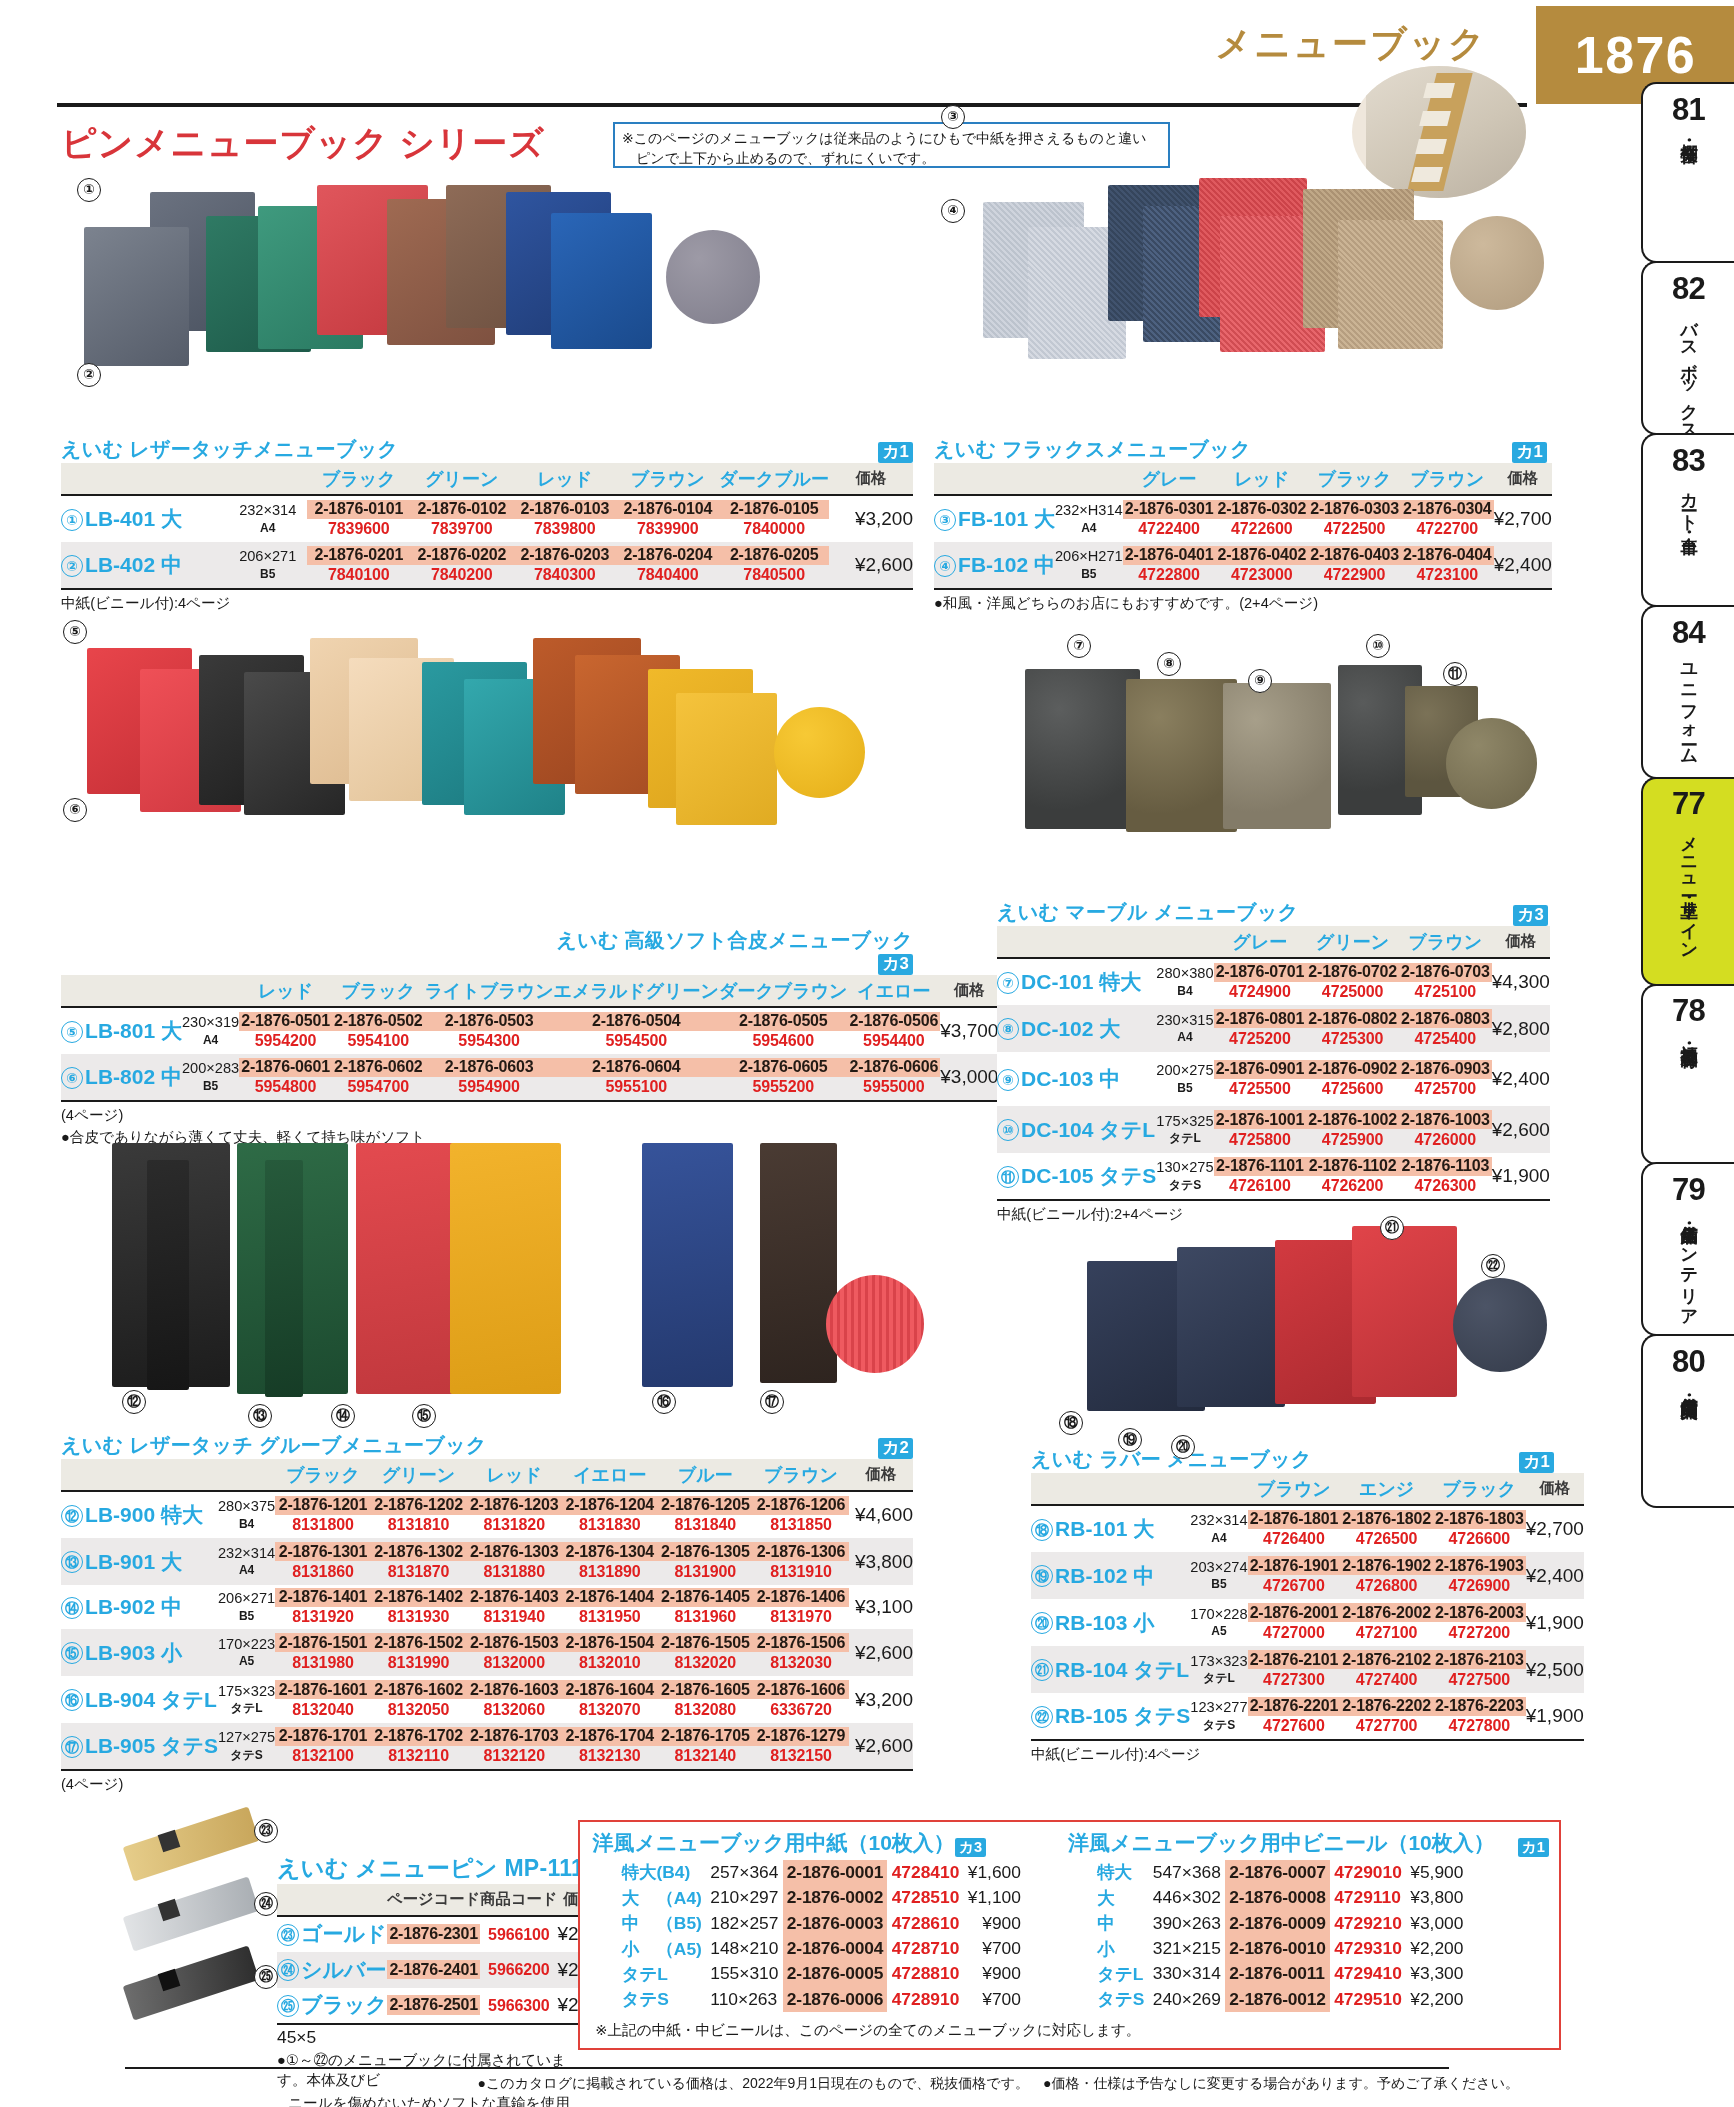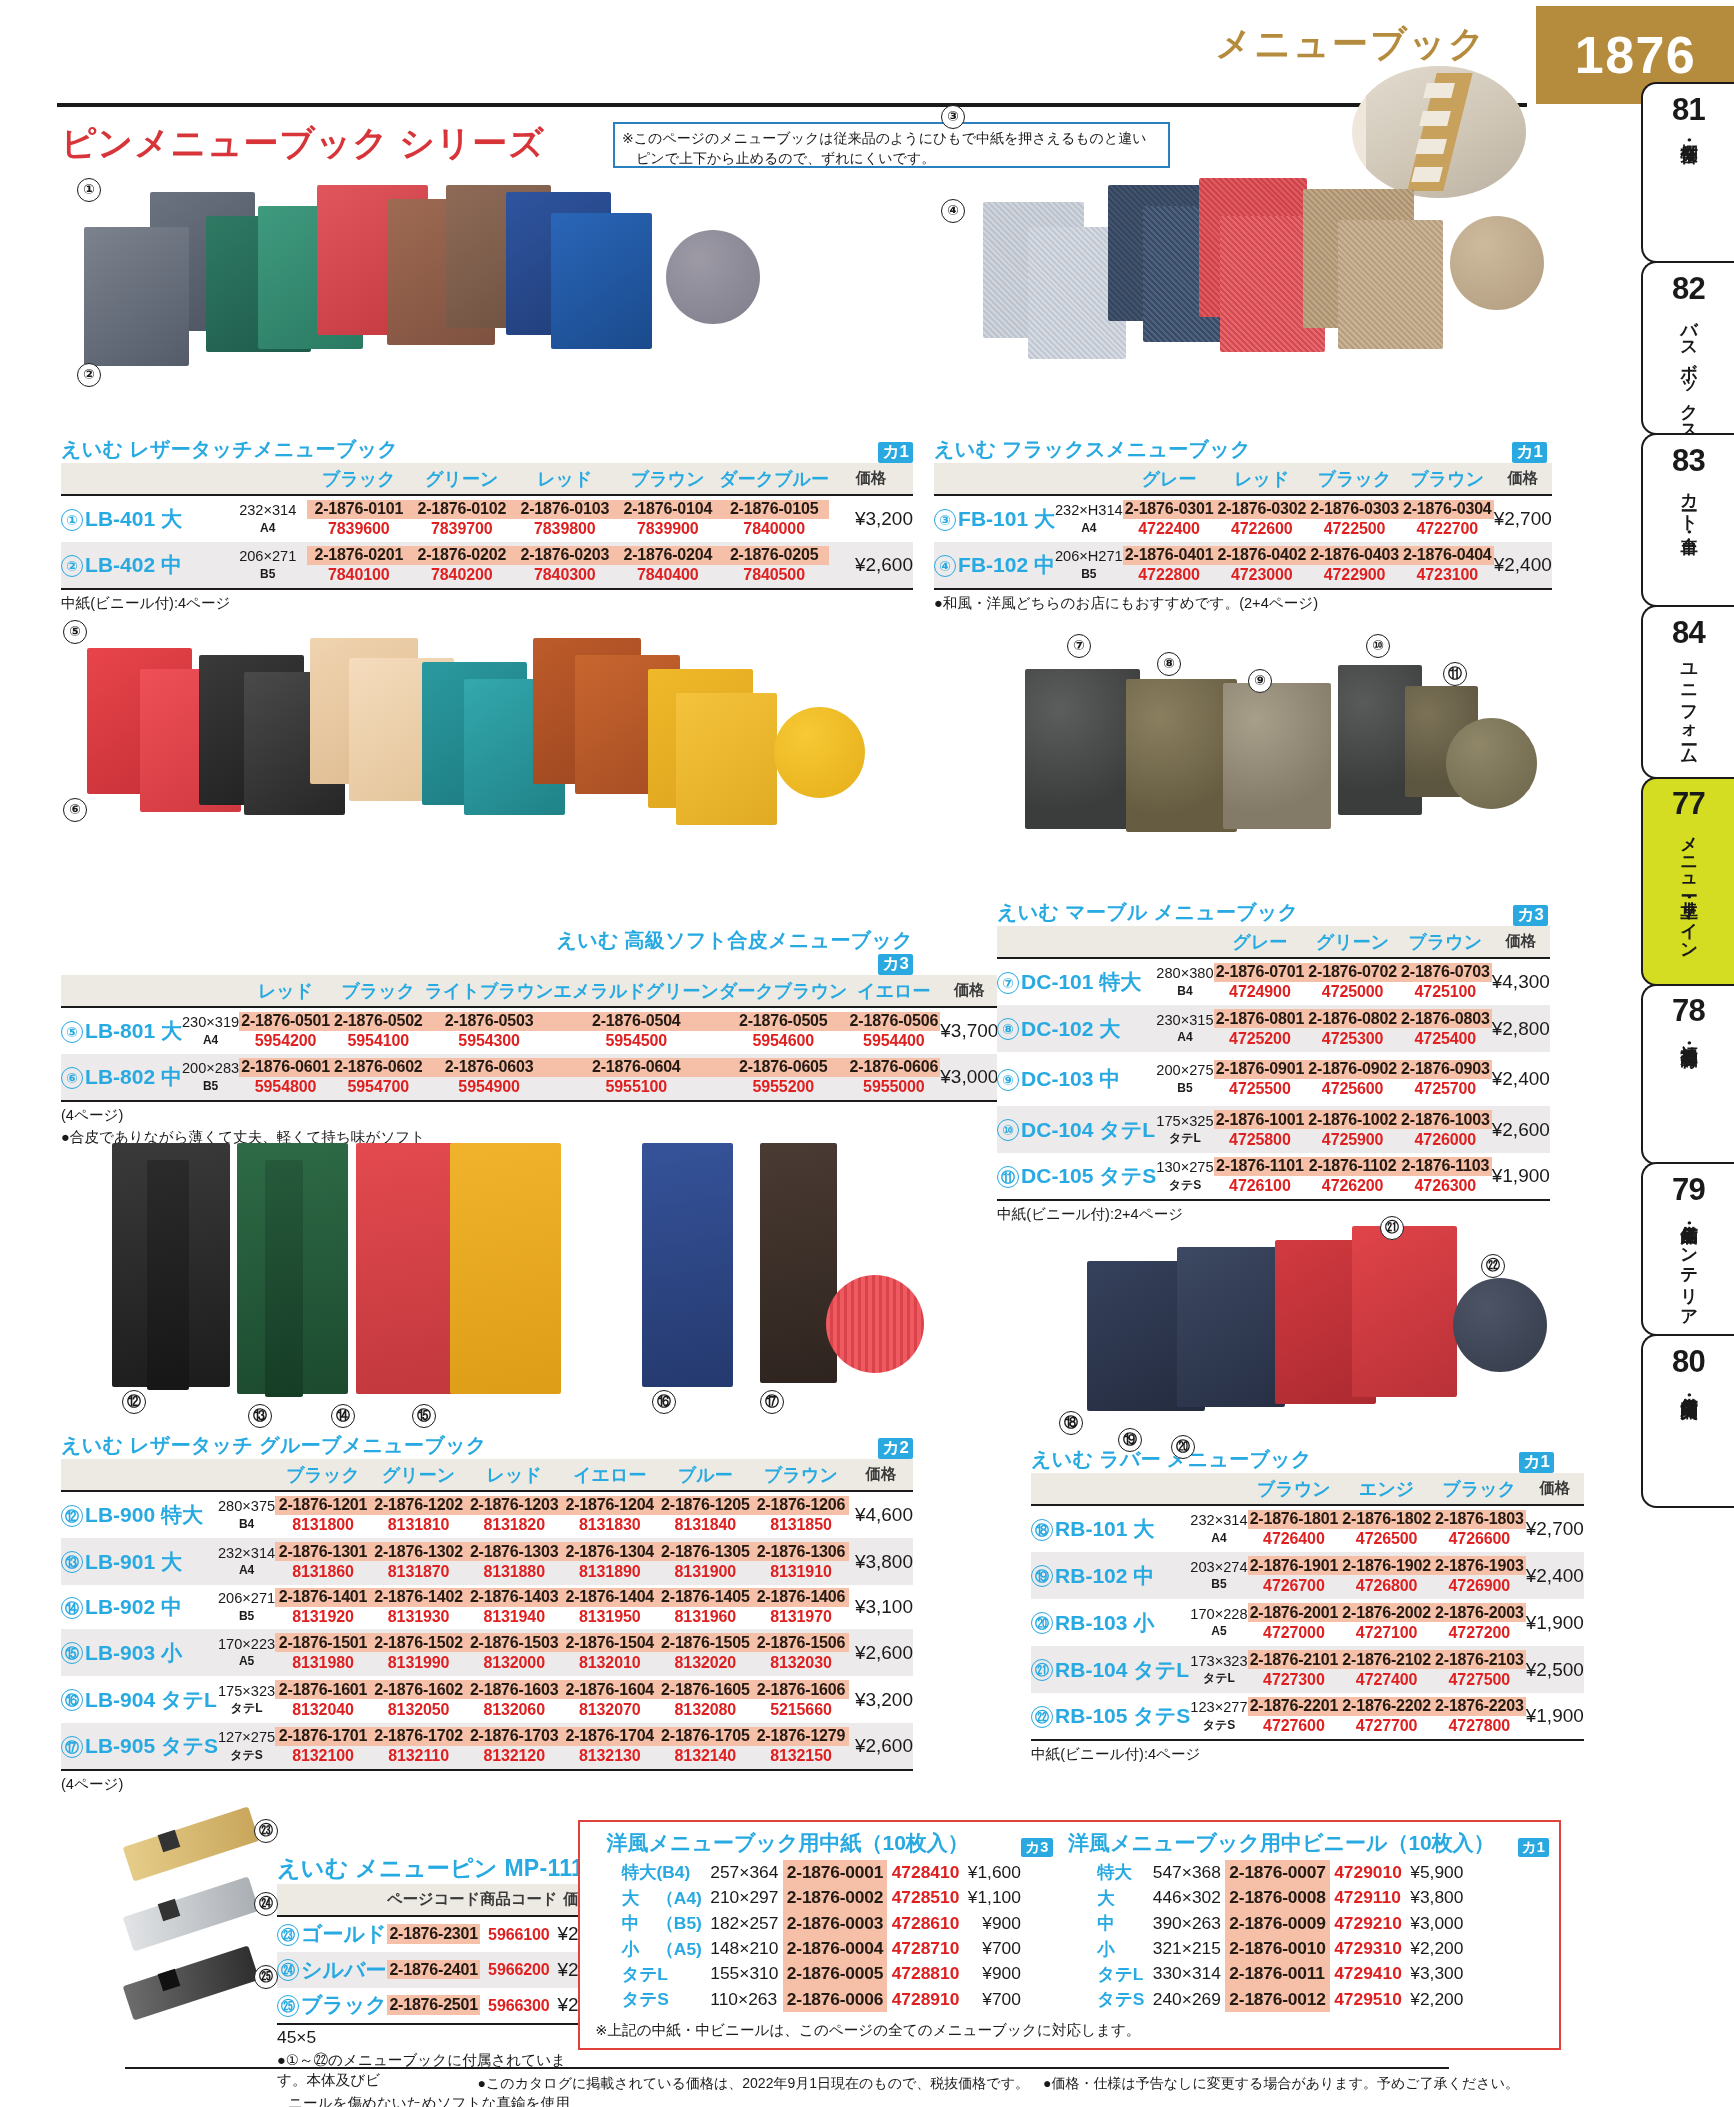--- a/index.html
+++ b/index.html
@@ -775,21 +775,21 @@
             <td class="codecell">
               <span class="pcode">2-1876-1604</span>
               <span class="icode">8132070</span>
             </td>
             <td class="codecell">
               <span class="pcode">2-1876-1605</span>
               <span class="icode">8132080</span>
             </td>
             <td class="codecell">
               <span class="pcode">2-1876-1606</span>
-              <span class="icode">5215660</span>
+              <span class="icode">6336720</span>
             </td>
             <td class="pricecell">¥3,200</td>
           </tr>
           <tr class="even rule-bot">
             <td class="namecell" style="height: 47px;"><span class="numc">⑰</span><span>LB-905 </span><span class="szsuffix">タテS</span></td>
             <td class="dimcell">127×275<br><b>タテS</b></td>
             <td class="codecell">
               <span class="pcode">2-1876-1701</span>
               <span class="icode">8132100</span>
             </td>
@@ -979,21 +979,21 @@
           </tr>
         </tbody>
       </table>
     <div class="note" style="font-size:17.4px;margin-top:2.1px;">45×5</div>
     <div class="note" style="line-height:1.35;">●①～㉒のメニューブックに付属されています。本体及びビ</div>
     <div class="note" style="line-height:1.35;padding-left:11px;">ニールを傷めないためソフトな真鍮を使用しています。</div>
   </div>
 
   <div class="bottom-box">
     <div style="position:absolute;left:12.5px;top:7px;width:460px;">
-      <div style="display:flex;align-items:flex-end;justify-content:space-between;margin-left:14px;">
+      <div style="display:flex;align-items:flex-end;">
         <div class="bb-title">洋風メニューブック用中紙（10枚入）</div>
         <div class="badge" style="font-size:14.6px;">カ3</div>
       </div>
       <table class="bt" style="margin-top:2.8px;margin-left:25px;" id="tbl-innerpaper">
           <tbody>
             <tr>
               <td class="bsz">特大(B4)</td>
               <td class="bdim">257×364</td>
               <td class="bpcode">2-1876-0001</td>
               <td class="bicode">4728410</td>

